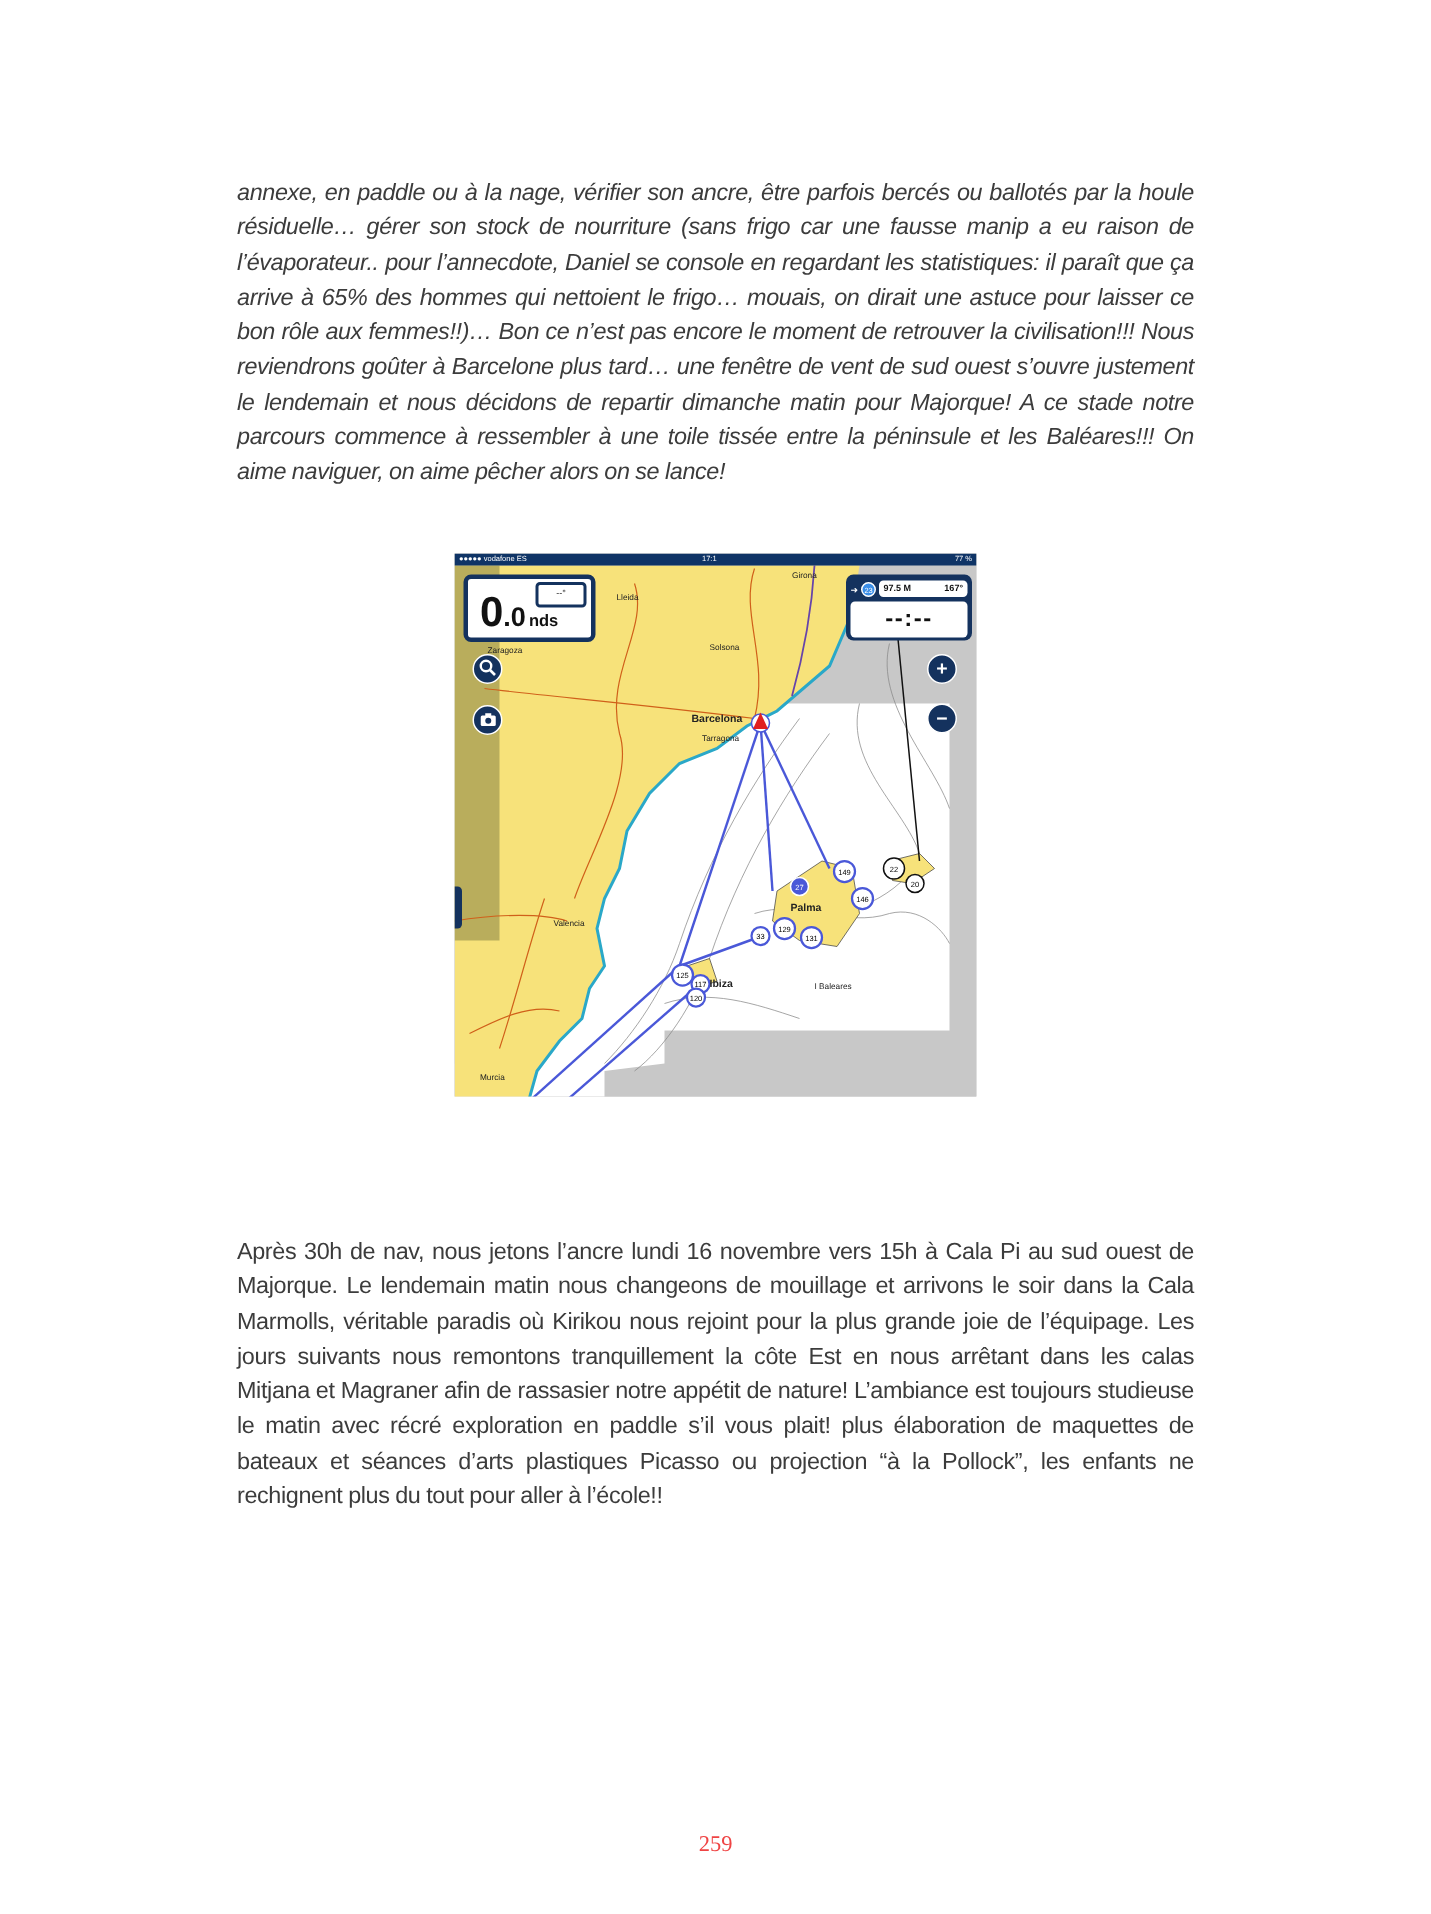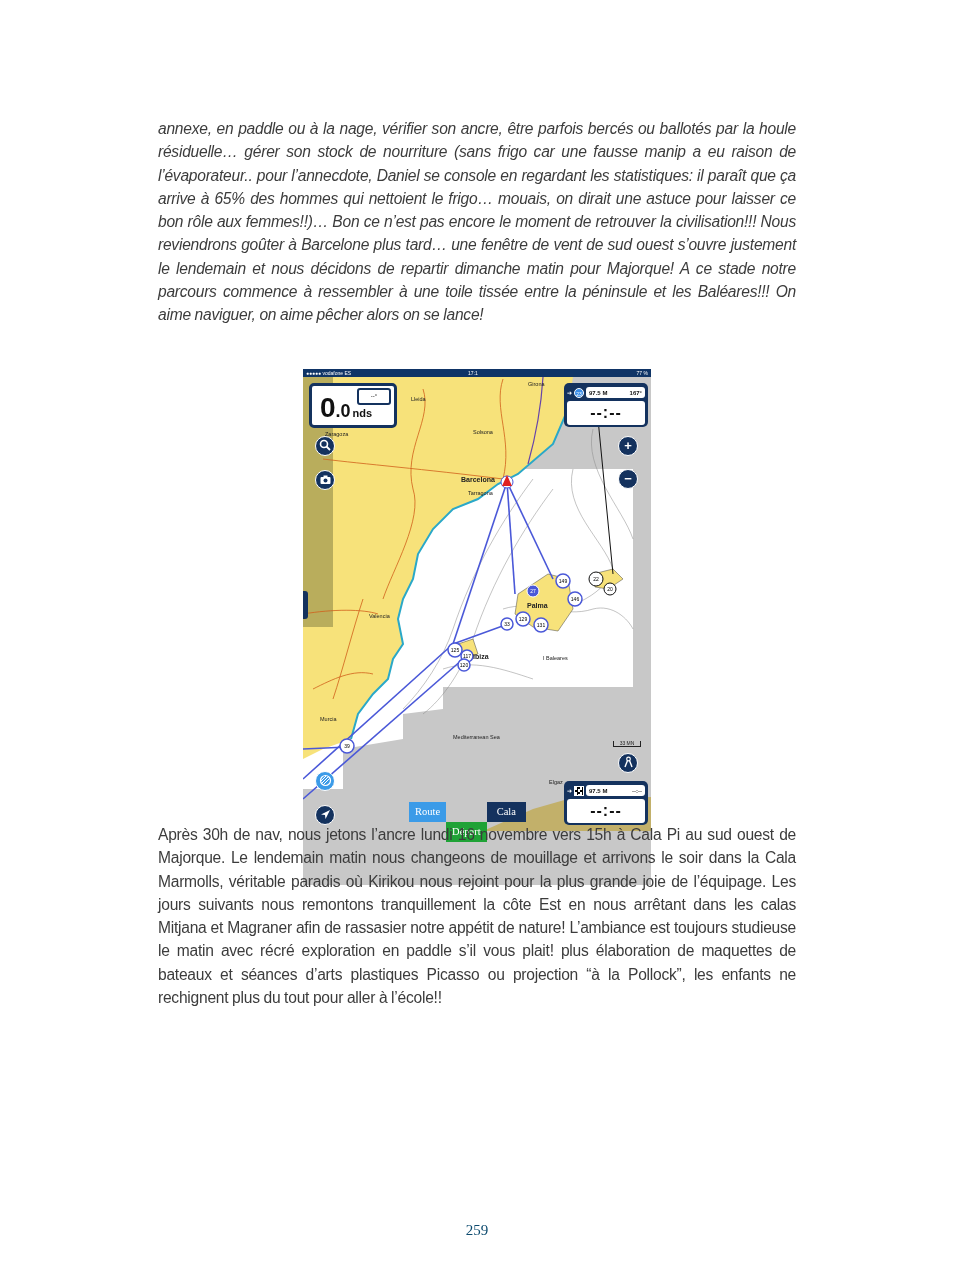--- a/index.html
+++ b/index.html
@@ -4,24 +4,24 @@
   <style>
     html, body { margin: 0; padding: 0; background: #ffffff; }
     body { width: 954px; height: 1276px; position: relative; overflow: hidden;
            font-family: "Liberation Sans", sans-serif; }
     .para { position: absolute; left: 158px; width: 638px; font-family: "Liberation Sans", sans-serif;
             font-size: 15.6px; line-height: 23.3px; color: #3c3c3c; text-align: justify; margin: 0;
             letter-spacing: -0.25px; word-spacing: -0.3px; }
     .para-1 { top: 117px; font-style: italic; }
     .para-2 { top: 823px; }
     .page-number { position: absolute; top: 1222px; left: 0; width: 954px; text-align: center;
-                   font-family: "Liberation Serif", serif; font-size: 15px; color: #0c4a6e; }
+                   font-family: "Liberation Serif", serif; font-size: 15px; color: #ef4444; }
 
     
-    .map { position: absolute; left: 303px; top: 369px; width: 348px; height: 516px; overflow: hidden;
+    .map { position: absolute; left: 303px; top: 369px; width: 348px; height: 362px; overflow: hidden;
            background: #c8c8c8; }
     .map svg.chart { position: absolute; left: 0; top: 0; }
     .statusbar { position: absolute; left: 0; top: 0; width: 348px; height: 8px; background: #0f3466;
                  color: #fff; font-size: 5px; line-height: 8px; font-family: "Liberation Sans", sans-serif; }
     .statusbar .carrier { position: absolute; left: 3px; }
     .statusbar .clock { position: absolute; left: 165px; }
     .statusbar .battery { position: absolute; right: 3px; }
 
     .speed-box { position: absolute; left: 6px; top: 14px; width: 88px; height: 45px; background: #fff;
                  border: 3px solid #14325e; border-radius: 5px; box-sizing: border-box; }

